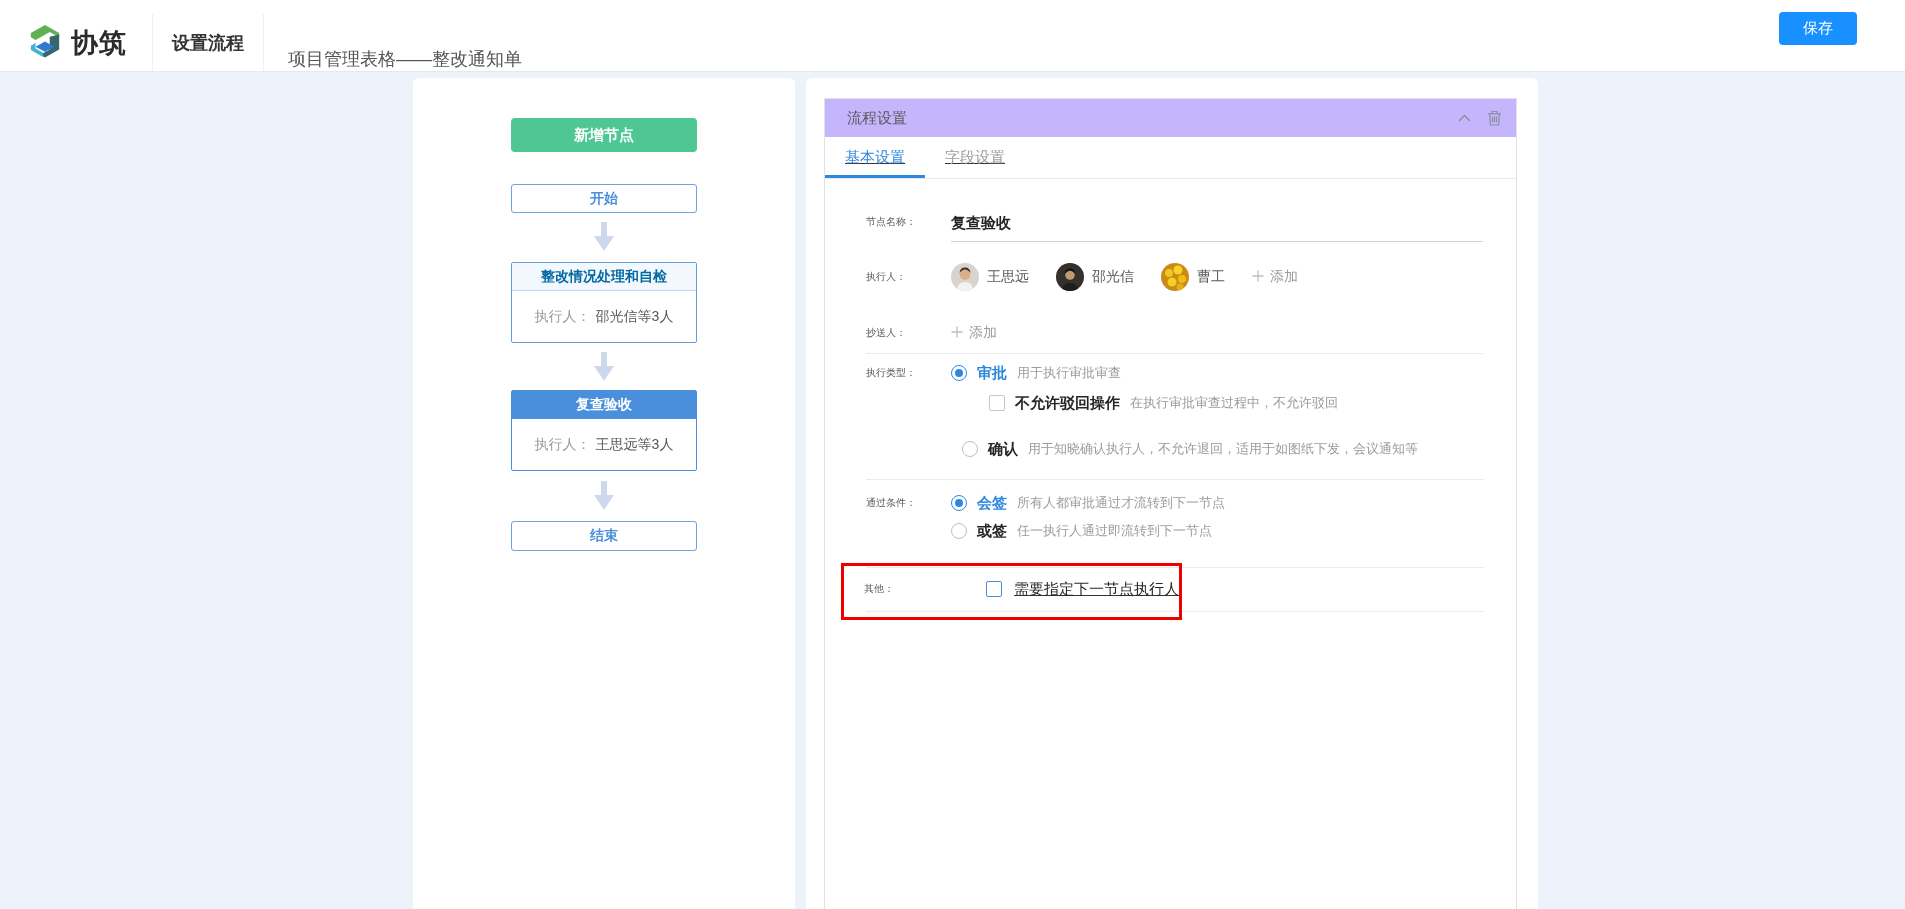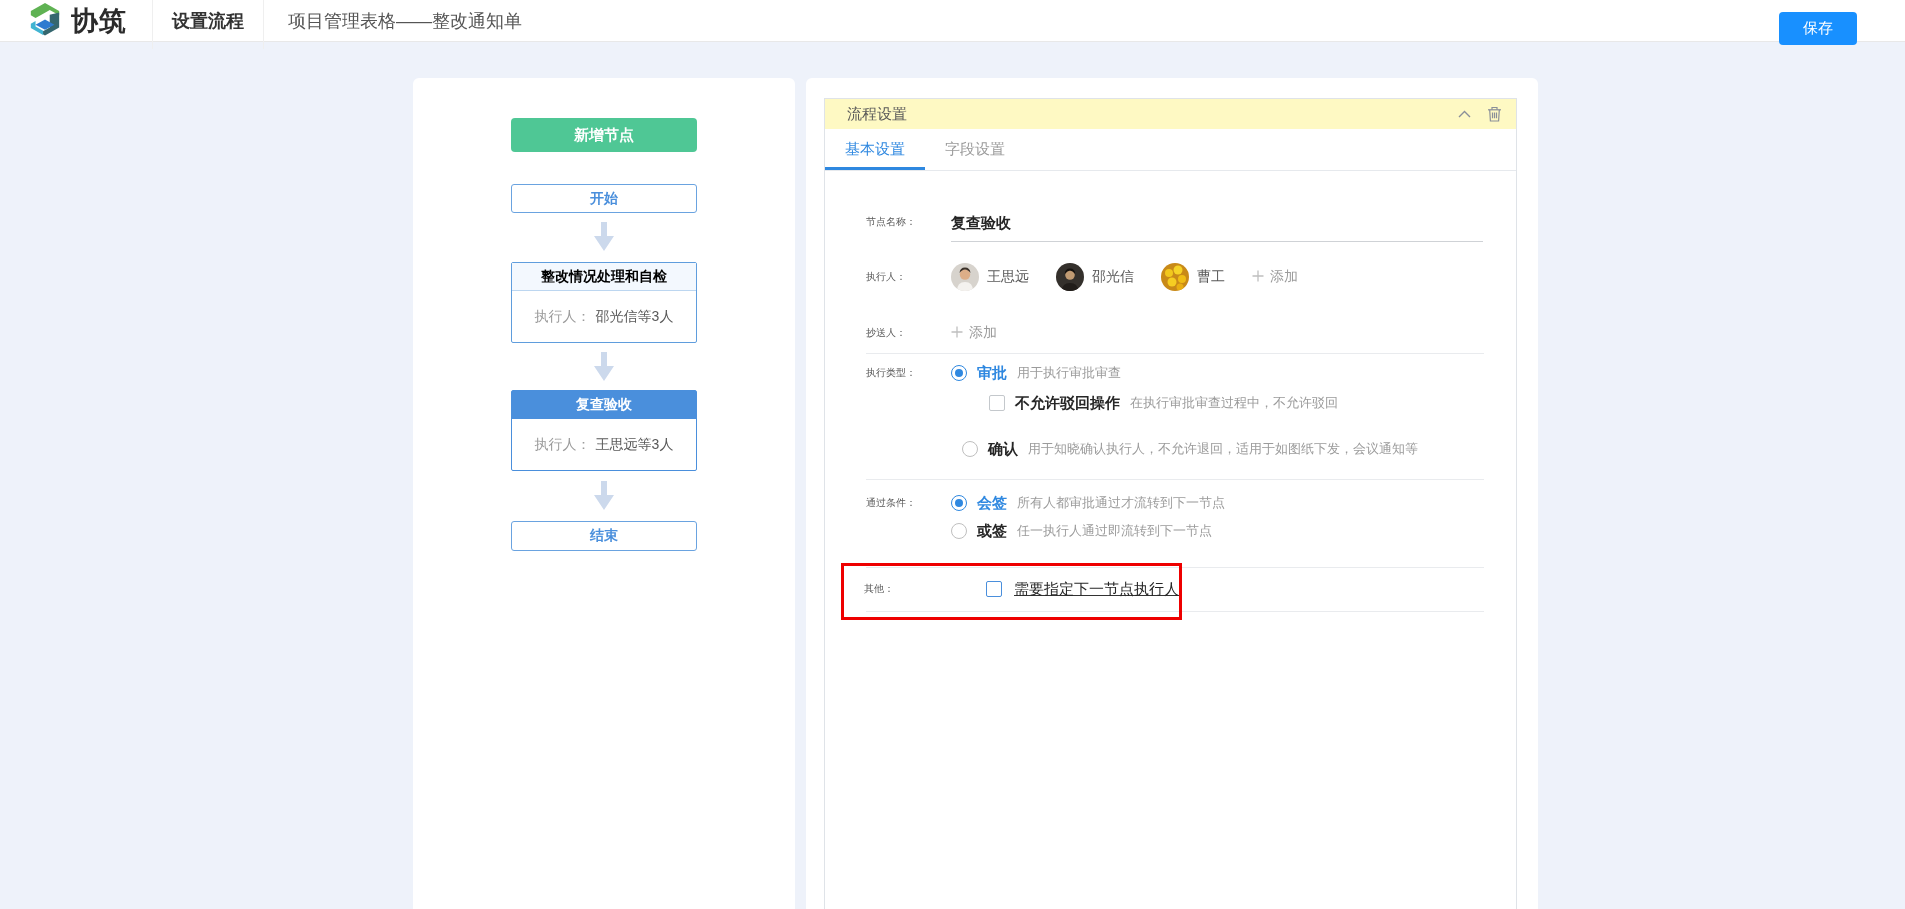--- a/index.html
+++ b/index.html
@@ -1,21 +1,21 @@
 <!DOCTYPE html>
 <html><head>
 <meta charset="utf-8">
 <style>
   * { margin:0; padding:0; box-sizing:border-box; }
   html,body { width:1905px; height:909px; overflow:hidden; }
   body { background:#eef2fa; font-family:"Liberation Sans","DejaVu Sans",sans-serif; color:#333; }
 
   
-  .app-header { position:absolute; left:0; top:0; width:1905px; height:42px; background:#fff;
-                border-bottom:1px solid #e8e8e8; display:flex; align-items:center; z-index:10; }
+  .app-header { position:absolute; left:0; top:0; width:1905px; height:72px; background:#fff;
+                border-bottom:1px solid #e8e8e8; display:flex; align-items:flex-end; z-index:10; }
   .brand { width:152px; height:57px; display:flex; align-items:center; gap:9px; padding-left:28px; }
   .brand-name { font-size:27px; font-weight:bold; color:#2b2b2b; letter-spacing:1px; }
   .nav-setup { width:112px; height:57px; display:flex; align-items:center; justify-content:center;
                font-size:18px; font-weight:bold; color:#333;
                border-left:1px solid #efefef; border-right:1px solid #efefef; cursor:pointer; }
   .breadcrumb { margin-left:24px; font-size:18px; color:#555; }
   .save-btn { position:absolute; right:48px; top:12px; width:78px; height:33px; background:#1890ff;
               color:#fff; border:none; border-radius:4px; font-size:15px; cursor:pointer;
               font-family:inherit; }
 
@@ -33,35 +33,35 @@
   .term.end { top:443px; height:30px; }
   .arrow { position:absolute; left:177px; width:28px; height:30px; }
   .a1 { top:144px; } .a2 { top:274px; } .a3 { top:403px; }
   .fnode { border:1px solid #5f9ddd; border-radius:2px; background:#fff; cursor:pointer; }
   .fnode .head { height:28px; display:flex; align-items:center; justify-content:center;
                  font-size:14px; font-weight:bold; }
   .fnode .nbody { height:51px; display:flex; align-items:center; justify-content:center;
                   font-size:14px; gap:5px; }
   .nlabel { color:#9b9b9b; } .nval { color:#595959; }
   .n1 { top:184px; }
-  .n1 .head { background:#f3f8fe; color:#000000; border-bottom:1px solid #bcd6f0; }
+  .n1 .head { background:#f3f8fe; color:#0369a1; border-bottom:1px solid #bcd6f0; }
   .n2 { top:312px; border-color:#4a8fdc; }
   .n2 .head { background:#4a8fdc; color:#fff; }
 
   
   .settings-card { position:absolute; left:806px; top:78px; width:732px; height:840px; background:#fff;
                    border-radius:6px 6px 0 0; }
   .panel { position:absolute; left:18px; top:20px; width:693px; height:828px;
            border:1px solid #dfe3e8; background:#fff; }
-  .phead { height:30px; background:#fef9c3; display:flex; align-items:center;
+  .phead { height:38px; background:#c4b5fd; display:flex; align-items:center;
            padding:0 10px 0 22px; }
   .ptitle { font-size:15px; color:#595959; flex:1; }
   .picon { width:24px; height:24px; display:flex; align-items:center; justify-content:center;
            cursor:pointer; margin-left:6px; }
-  .tabs { height:42px; border-bottom:1px solid #e6e9ed; display:flex; }
+  .tabs { height:42px; border-bottom:1px solid #e6e9ed; display:flex;text-decoration:underline; }
   .tab { width:100px; display:flex; align-items:center; justify-content:center; font-size:15px;
          color:#9b9b9b; cursor:pointer; position:relative; }
   .tab.active { color:#2f88e0; }
   .tab.active::after { content:""; position:absolute; left:0; bottom:0; width:100%; height:3px;
                        background:#2f88e0; }
 
   .f-lbl { position:absolute; left:41px; font-size:10px; color:#595959; }
   .f-row { position:absolute; display:flex; align-items:center; }
   .desc { font-size:13px; color:#9b9b9b; }
   .opt-label { font-size:15px; color:#262626; font-weight:600; }

